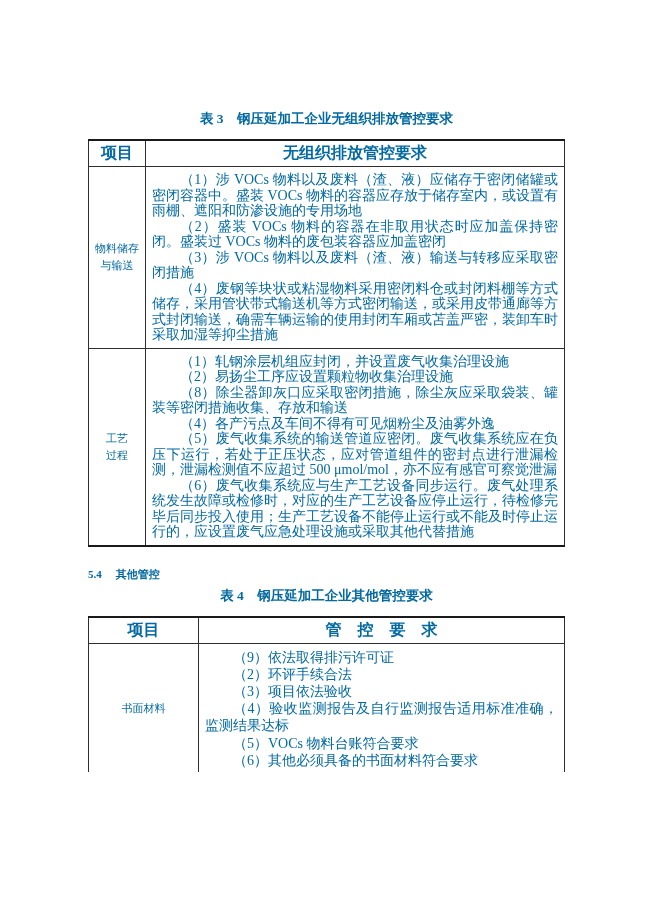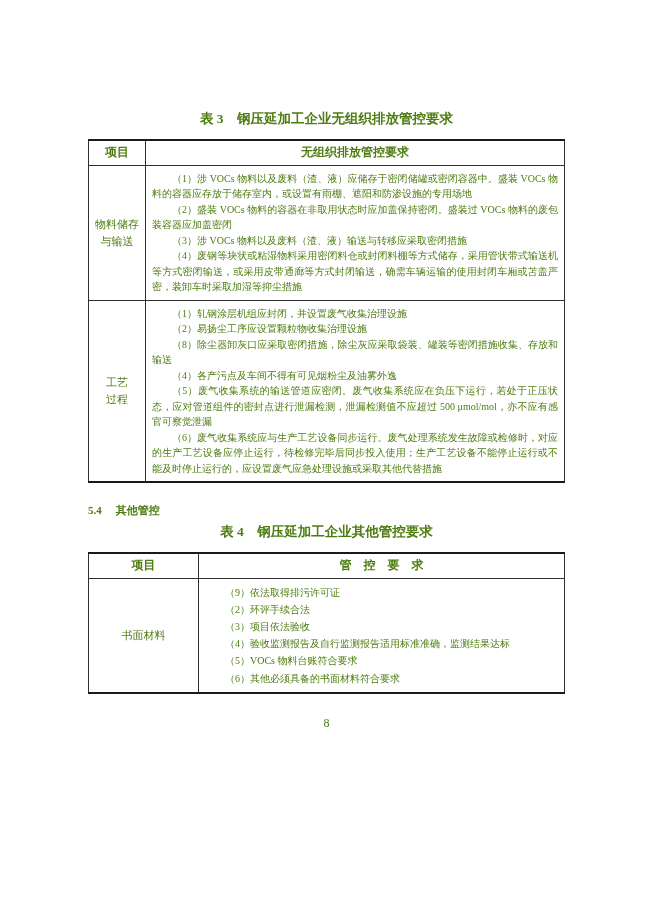--- a/index.html
+++ b/index.html
@@ -5,21 +5,21 @@
   html, body {
     margin: 0;
     padding: 0;
     background: #ffffff;
   }
   .page {
     position: relative;
     width: 650px;
     height: 772px;
     background: #ffffff;
-    color: #4d7c0f;
+    color: #0369a1;
     font-family: "Liberation Serif", "DejaVu Serif", serif;
     overflow: hidden;
     box-sizing: border-box;
     padding: 110px 85px 0 88px;
   }
   .table-title {
     text-align: center;
     font-weight: bold;
     font-size: 13.5px;
     line-height: 18px;
@@ -34,39 +34,39 @@
     border-top: 2.5px solid #1a1a1a;
     border-bottom: 2.5px solid #1a1a1a;
   }
   table.doc-table th,
   table.doc-table td {
     border: 1px solid #2e2e2e;
     vertical-align: middle;
     box-sizing: border-box;
   }
   table.doc-table th {
-    font-size: 12px;
+    font-size: 16px;
     font-weight: bold;
     text-align: center;
     height: 25px;
     padding: 2px 4px;
   }
   td.label-cell {
     text-align: center;
     font-size: 11px;
     line-height: 17px;
     white-space: pre-line;
     padding: 4px 0;
   }
   td.req-cell {
     padding: 5px 6px;
   }
   td.req-cell p {
     margin: 0;
-    font-size: 10px;
+    font-size: 14px;
     line-height: 15.5px;
     text-align: justify;
     text-indent: 2em;
   }
   #table4 td.req-cell p {
     line-height: 17.2px;
   }
   td.req-cell p.no-indent {
     text-indent: 0;
   }

